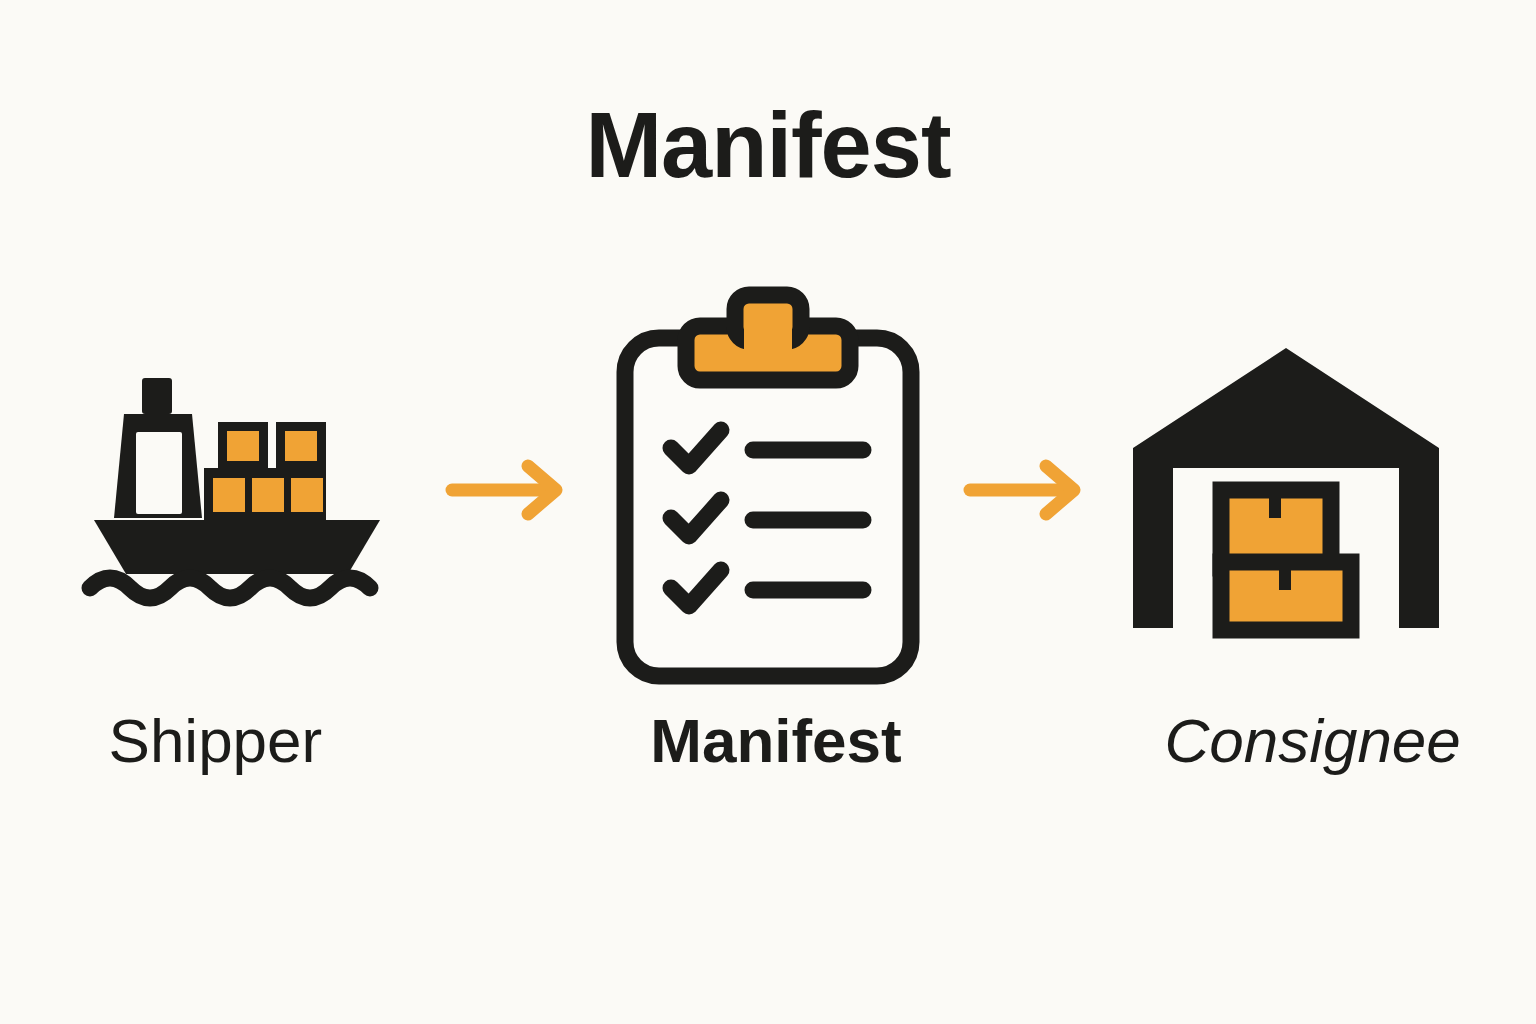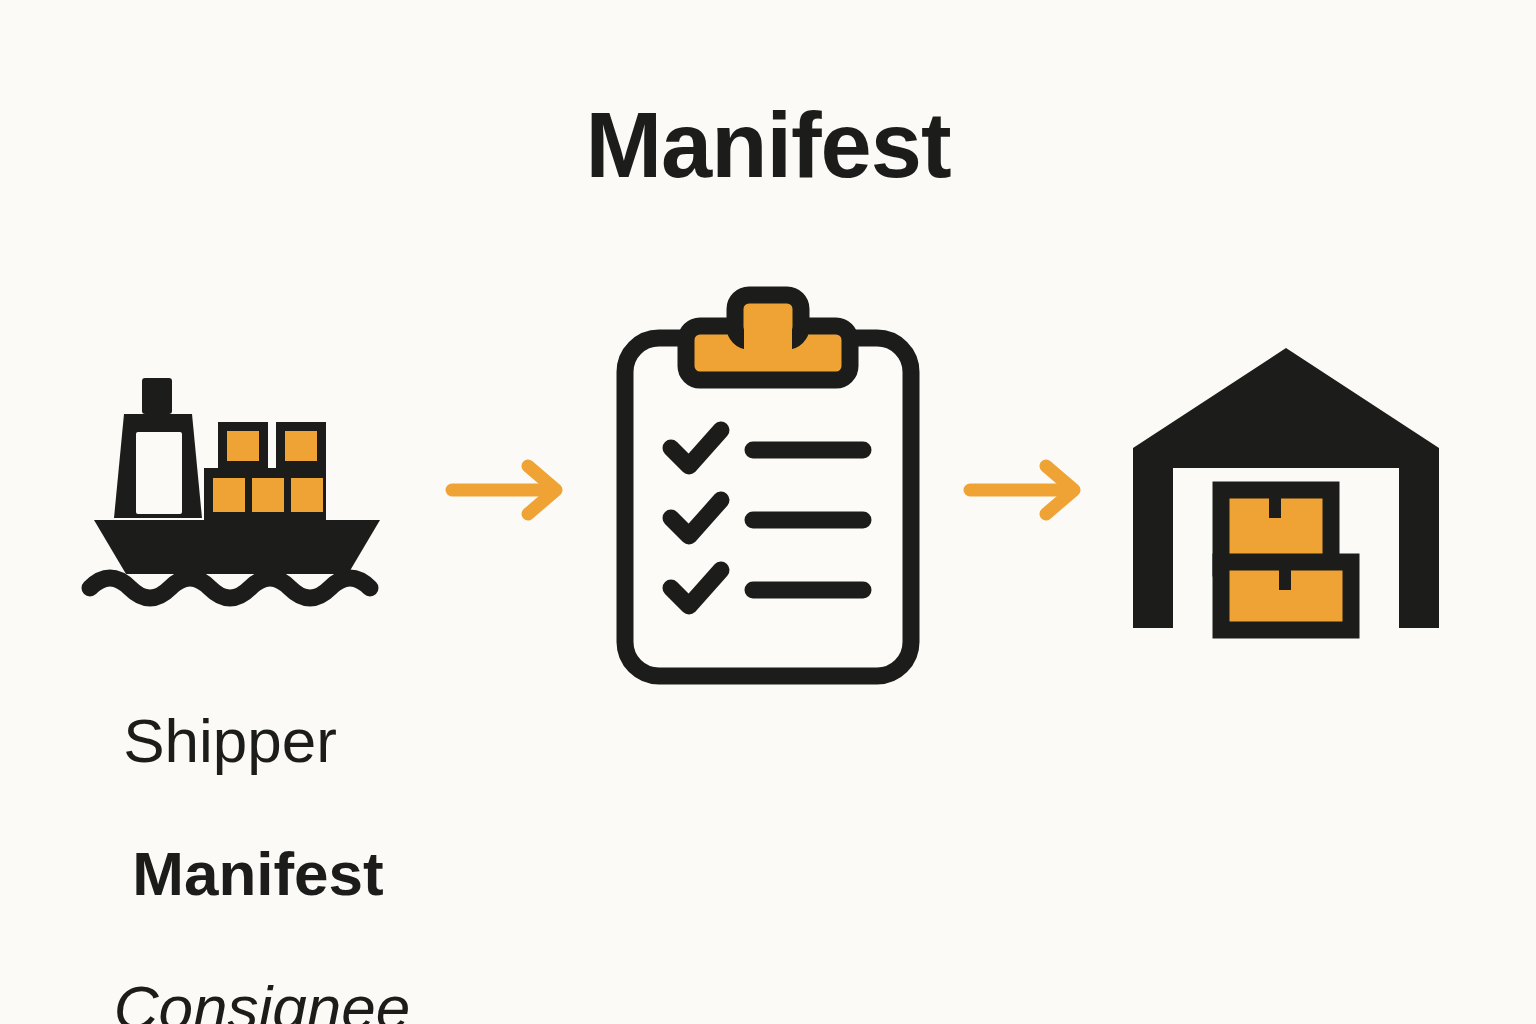--- a/index.html
+++ b/index.html
@@ -75,21 +75,21 @@
   }
 
   
   .labels-row {
     position: absolute;
     top: 706px;
     left: 70px;
     width: 1396px;
     height: 120px;
     display: flex;
-    flex-direction: column;
+    flex-direction: row;
     align-items: flex-start;
     gap: 32px;
   }
 
   .label-slot {
     width: 360px;
     text-align: center;
   }
 
   .label-spacer {

